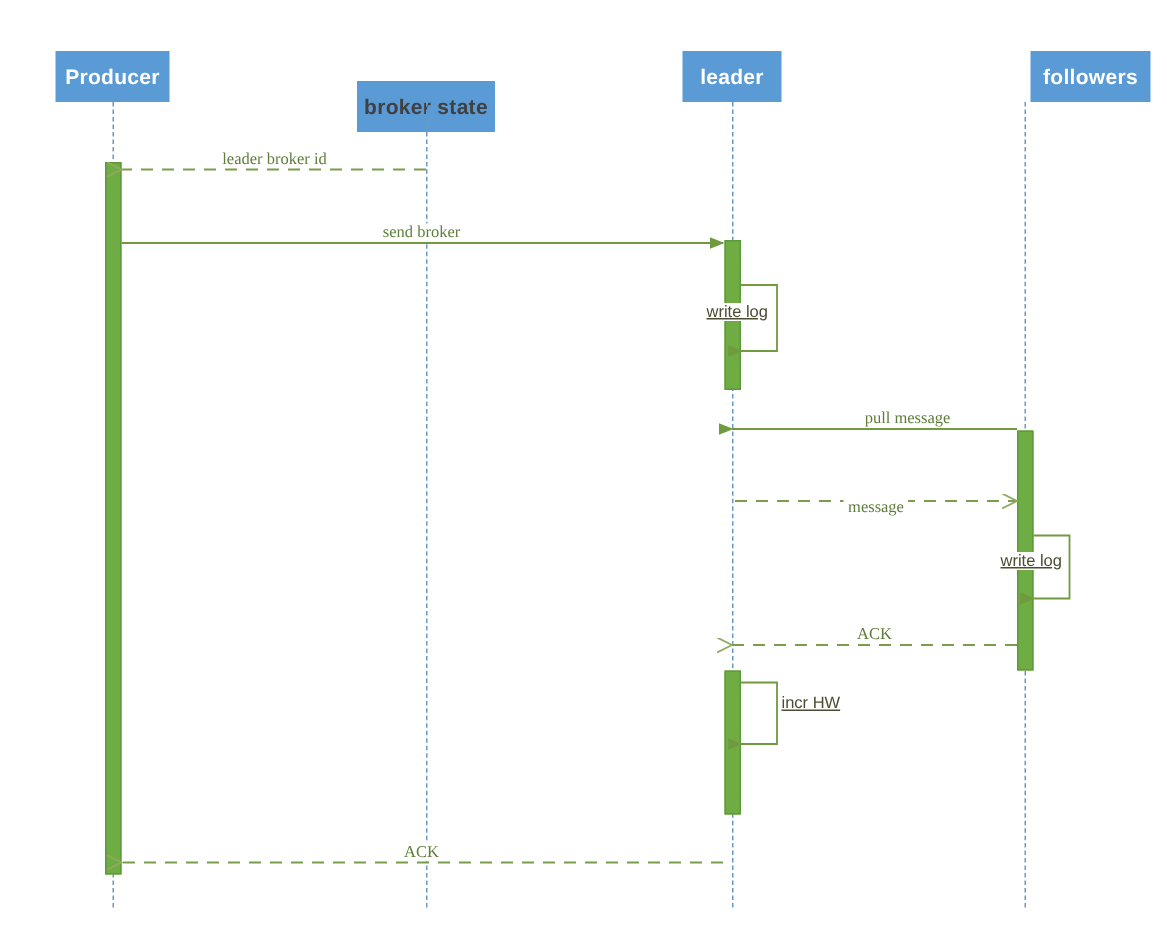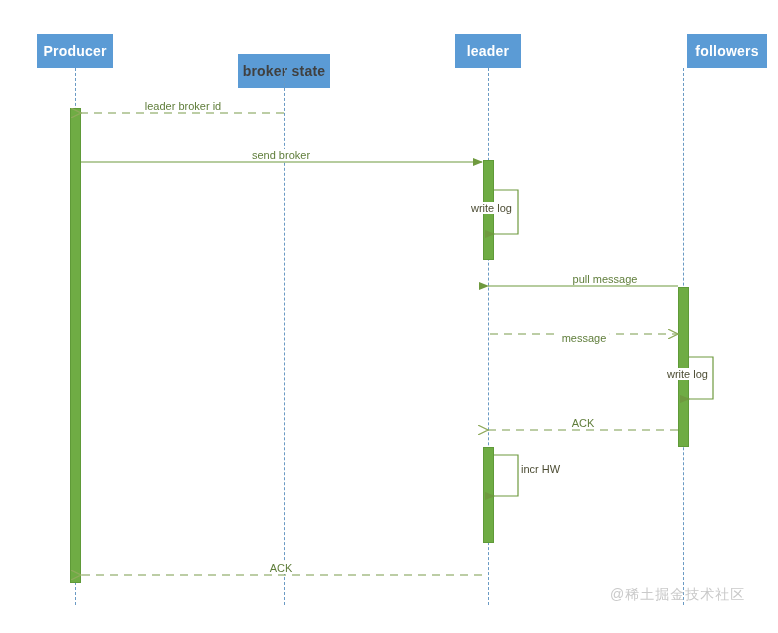--- a/index.html
+++ b/index.html
@@ -44,29 +44,31 @@
   }
   .msg-label {
     position: absolute;
     font-size: 11px;
     color: #5f7d3a;
     background: #ffffff;
     padding: 0 3px;
     white-space: nowrap;
     transform: translateX(-50%);
     line-height: 12px;
+    font-family: Liberation Serif, serif;
   }
   .self-label {
     position: absolute;
     font-size: 11px;
     color: #4c4c33;
     background: #ffffff;
     padding: 0 2px;
     white-space: nowrap;
     line-height: 12px;
+    text-decoration: underline;
   }
   .watermark {
     position: absolute;
     font-size: 14px;
     color: #c9c9c9;
     white-space: nowrap;
     letter-spacing: 1px;
   }
   svg.overlay {
     position: absolute;
@@ -129,14 +131,13 @@
       <div class="msg-label" style="left: 281px; top: 149px; color: rgb(95, 125, 58);">send broker</div>
       <div class="msg-label" style="left: 583px; top: 273px; color: rgb(95, 125, 58); margin-left: 22px;">pull message</div>
       <div class="msg-label" style="left: 584px; top: 332px; color: rgb(95, 125, 58);">message</div>
       <div class="msg-label" style="left: 583px; top: 417px; color: rgb(95, 125, 58);">ACK</div>
       <div class="msg-label" style="left: 281px; top: 562px; color: rgb(95, 125, 58);">ACK</div>
       <div class="self-label" style="left: 469px; top: 202px; color: rgb(76, 76, 51);">write log</div>
       <div class="self-label" style="left: 665px; top: 368px; color: rgb(76, 76, 51);">write log</div>
       <div class="self-label" style="left: 471px; top: 463px; color: rgb(76, 76, 51); margin-left: 48px;">incr HW</div>
     </div>
 
-  <div class="watermark" style="left: 610px; top: 586px; color: rgb(201, 201, 201);">@稀土掘金技术社区</div>
 </div>
 
 </body></html>

